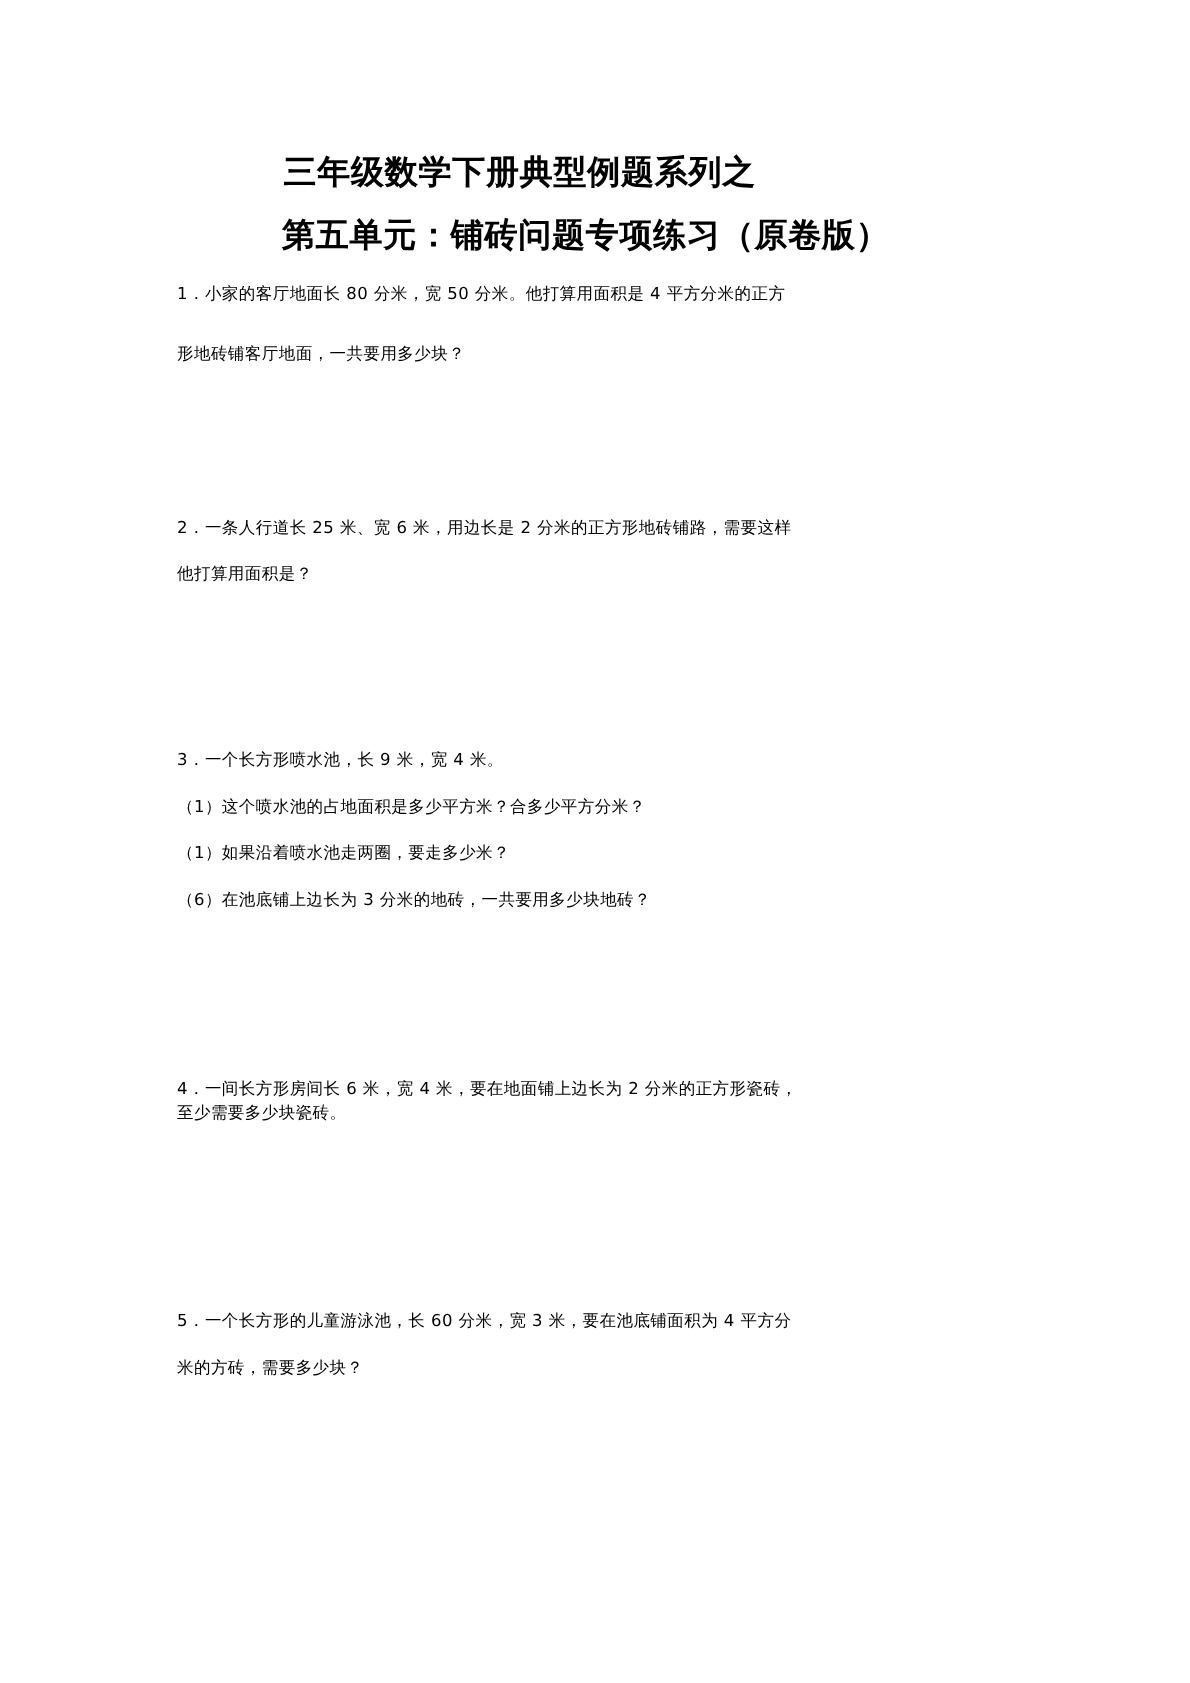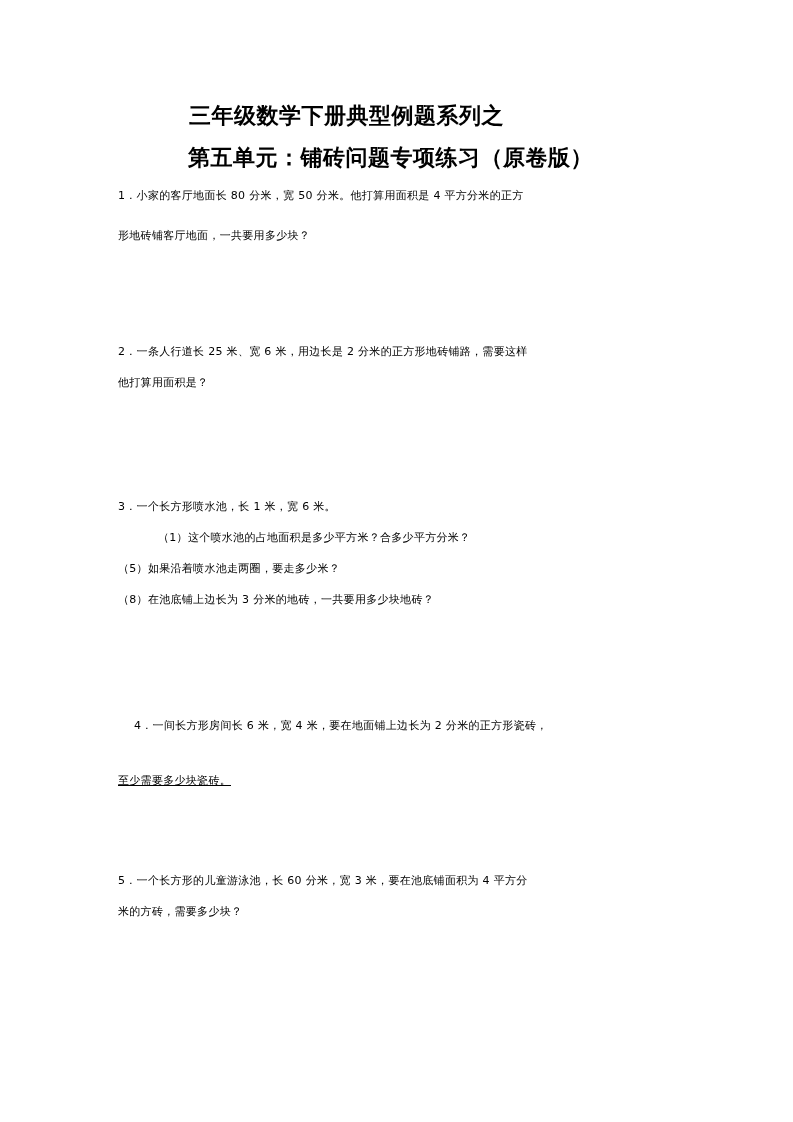--- a/index.html
+++ b/index.html
@@ -50,28 +50,28 @@
     <div class="line" style="top:186px;">1．小家的客厅地面长 80 分米，宽 50 分米。他打算用面积是 4 平方分米的正方</div>
     <div class="line" style="top:226px;">形地砖铺客厅地面，一共要用多少块？</div>
   </div>
 
   <div>
     <div class="line" style="top:342px;text-align:right;">2．一条人行道长 25 米、宽 6 米，用边长是 2 分米的正方形地砖铺路，需要这样</div>
     <div class="line" style="top:373px;">他打算用面积是？</div>
   </div>
 
   <div>
-    <div class="line" style="top:497px;">3．一个长方形喷水池，长 1 米，宽 6 米。</div>
-    <div class="line sub" style="top:528px;margin-left:40px;">（1）这个喷水池的占地面积是多少平方米？合多少平方分米？</div>
-    <div class="line sub" style="top:559px;">（5）如果沿着喷水池走两圈，要走多少米？</div>
-    <div class="line sub" style="top:590px;">（8）在池底铺上边长为 3 分米的地砖，一共要用多少块地砖？</div>
+    <div class="line" style="top:497px;">3．一个长方形喷水池，长 9 米，宽 4 米。</div>
+    <div class="line sub" style="top:528px;">（1）这个喷水池的占地面积是多少平方米？合多少平方分米？</div>
+    <div class="line sub" style="top:559px;">（1）如果沿着喷水池走两圈，要走多少米？</div>
+    <div class="line sub" style="top:590px;">（6）在池底铺上边长为 3 分米的地砖，一共要用多少块地砖？</div>
   </div>
 
   <div>
-    <div class="line" style="top:716px;margin-left:16px;">4．一间长方形房间长 6 米，宽 4 米，要在地面铺上边长为 2 分米的正方形瓷砖，</div>
-    <div class="line" style="top:771px;text-decoration:underline;">至少需要多少块瓷砖。</div>
+    <div class="line" style="top:716px;">4．一间长方形房间长 6 米，宽 4 米，要在地面铺上边长为 2 分米的正方形瓷砖，</div>
+    <div class="line" style="top:732px;">至少需要多少块瓷砖。</div>
   </div>
 
   <div>
     <div class="line" style="top:871px;">5．一个长方形的儿童游泳池，长 60 分米，宽 3 米，要在池底铺面积为 4 平方分</div>
     <div class="line" style="top:902px;">米的方砖，需要多少块？</div>
   </div>
 </div>
 
 </body></html>

